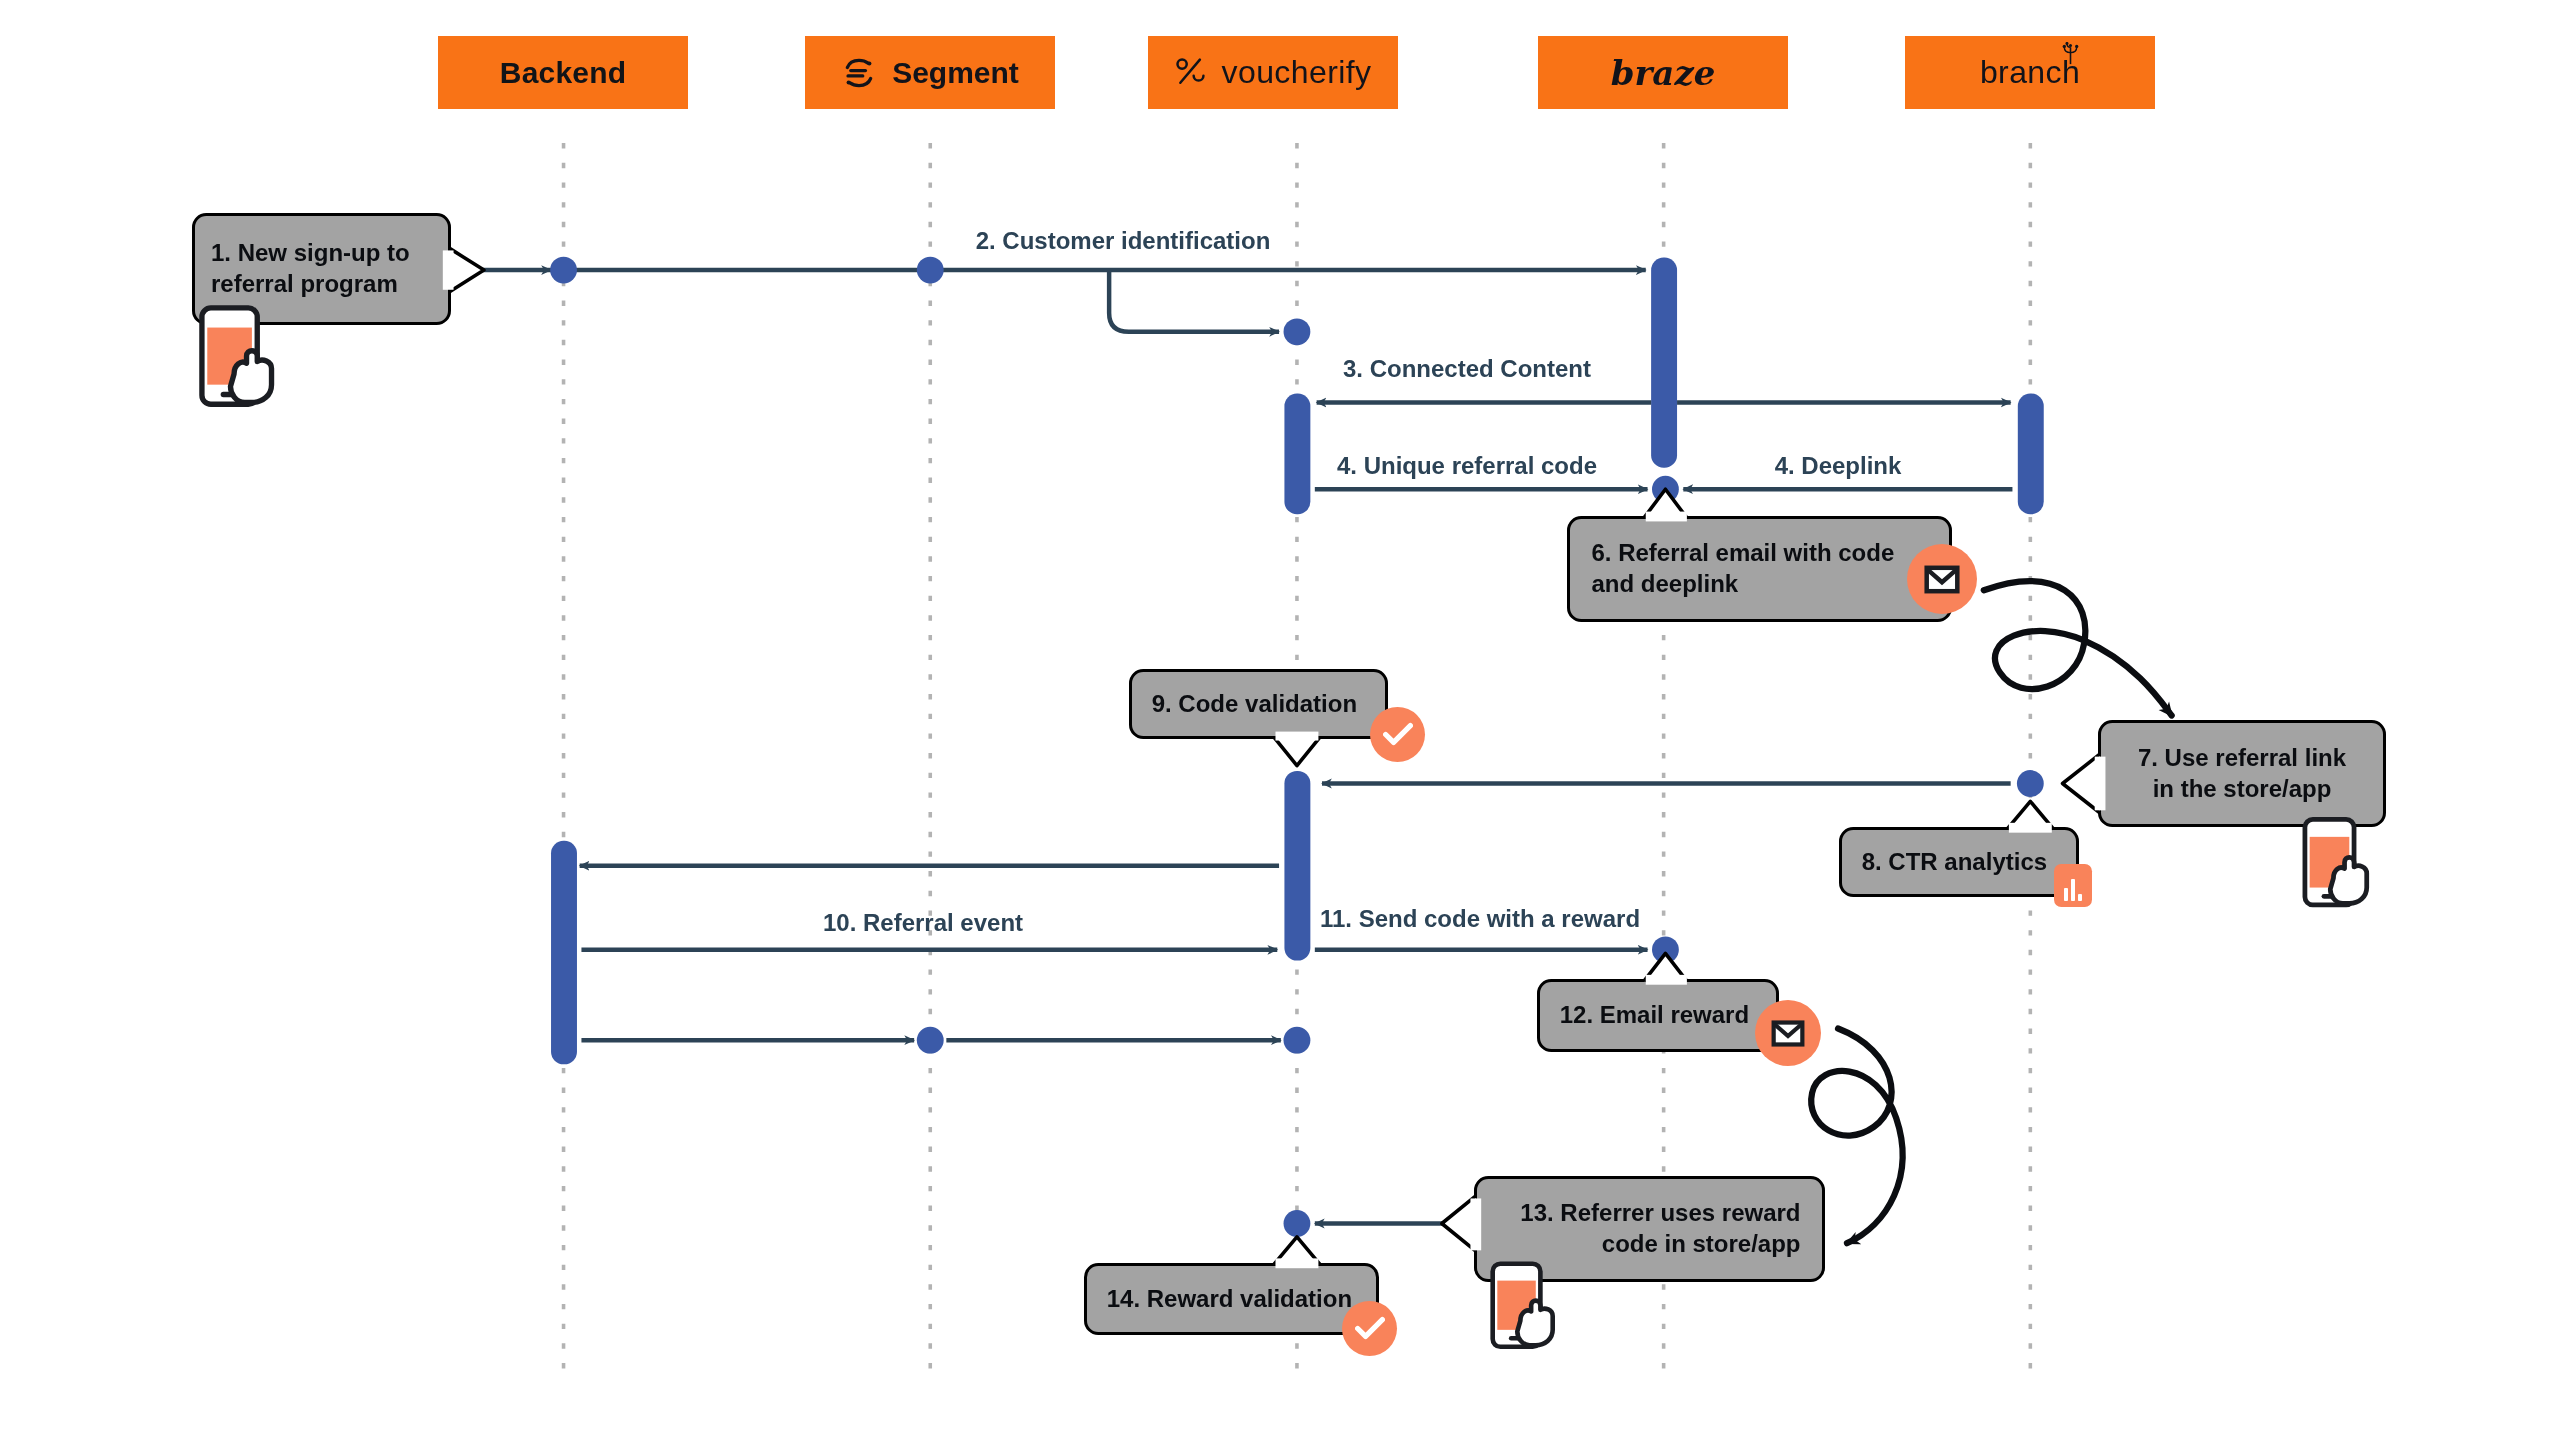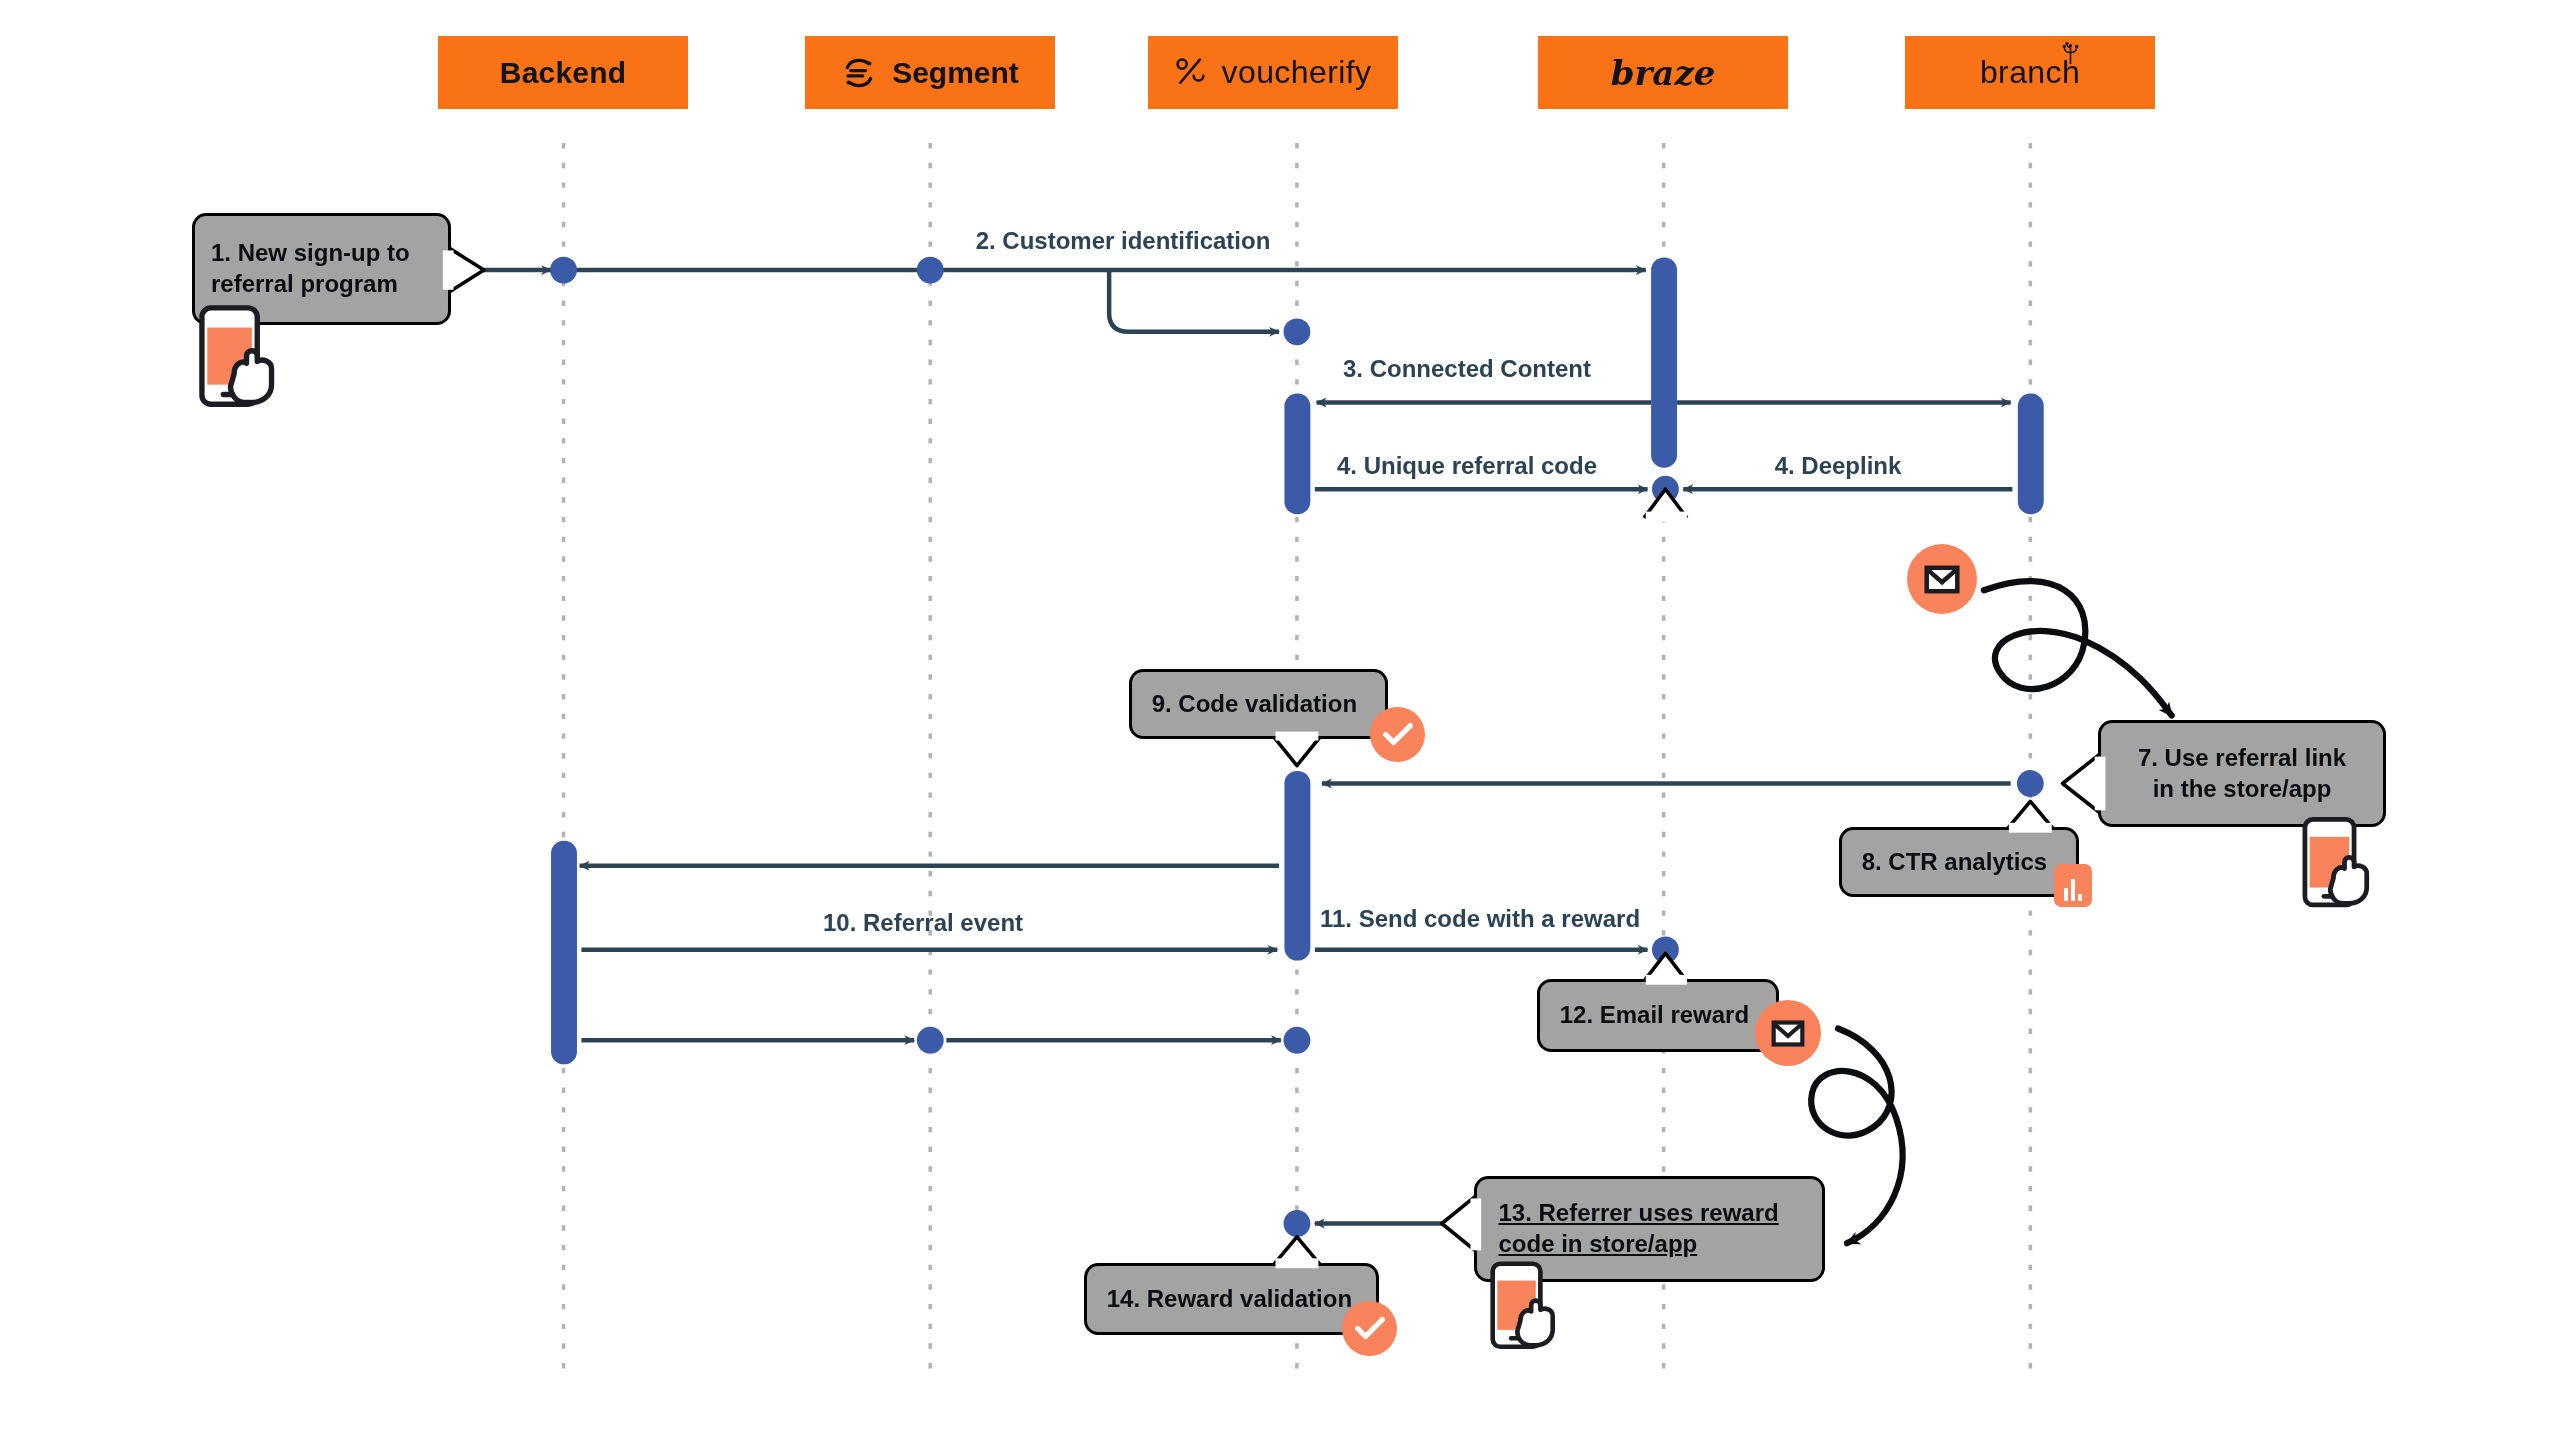--- a/index.html
+++ b/index.html
@@ -263,20 +263,24 @@
   </div>
   <svg class="phone-icon" style="left:193px; top:304px;" width="116" height="106" viewBox="0 0 130 118">
     <rect x="10" y="4" width="62" height="108" rx="10" fill="#ffffff" stroke="#1b1d22" stroke-width="6"></rect>
     <rect x="16" y="26" width="50" height="64" fill="#f9835a"></rect>
     <rect x="31" y="98" width="20" height="6" rx="3" fill="#1b1d22"></rect>
     <path d="M46 78 C46 68 54 62 60 66 L60 58 C60 50 72 50 72 58 L72 64
              C78 60 88 64 88 72 L88 90 C88 102 78 110 66 110 L58 110
              C48 110 42 100 42 92 Z" fill="#ffffff" stroke="#1b1d22" stroke-width="6" stroke-linejoin="round"></path>
   </svg>
 
+  <div class="callout" style="left:1567px; top:516px; width:385px; height:106px; padding:0 21.5px;">
+    <span class="callout-text">6. Referral email with code
+and deeplink</span>
+  </div>
   <div class="badge" style="left:1907px; top:544px; width:70px; height:70px;">
     <svg width="36" height="29" viewBox="0 0 40 32">
       <rect x="3" y="3" width="34" height="26" fill="#ffffff" stroke="#1b1d22" stroke-width="5"></rect>
       <path d="M4 5 L20 19 L36 5" fill="none" stroke="#1b1d22" stroke-width="5"></path>
     </svg>
   </div>
 
   <div class="callout" style="left:2098px; top:720px; width:288px; height:107px; padding:0 19.7px;">
     <span class="callout-text" style="text-align:center; width:100%;">7. Use referral link
 in the store/app</span>
@@ -312,21 +316,21 @@
     <span class="callout-text">12. Email reward</span>
   </div>
   <div class="badge" style="left:1755px; top:1000px; width:66px; height:66px;">
     <svg width="34" height="27" viewBox="0 0 40 32">
       <rect x="3" y="3" width="34" height="26" fill="#ffffff" stroke="#1b1d22" stroke-width="5"></rect>
       <path d="M4 5 L20 19 L36 5" fill="none" stroke="#1b1d22" stroke-width="5"></path>
     </svg>
   </div>
 
   <div class="callout" style="left:1474px; top:1176px; width:351px; height:106px; padding:0 21.5px;">
-    <span class="callout-text" style="text-align:left; width:100%;text-decoration:underline;">13. Referrer uses reward
+    <span class="callout-text" style="text-align:right; width:100%;">13. Referrer uses reward
 code in store/app</span>
   </div>
   <svg class="phone-icon" style="left:1485px; top:1259px;" width="100" height="94" viewBox="0 0 130 118">
     <rect x="10" y="4" width="62" height="108" rx="10" fill="#ffffff" stroke="#1b1d22" stroke-width="6"></rect>
     <rect x="16" y="26" width="50" height="64" fill="#f9835a"></rect>
     <rect x="31" y="98" width="20" height="6" rx="3" fill="#1b1d22"></rect>
     <path d="M46 78 C46 68 54 62 60 66 L60 58 C60 50 72 50 72 58 L72 64
              C78 60 88 64 88 72 L88 90 C88 102 78 110 66 110 L58 110
              C48 110 42 100 42 92 Z" fill="#ffffff" stroke="#1b1d22" stroke-width="6" stroke-linejoin="round"></path>
   </svg>

